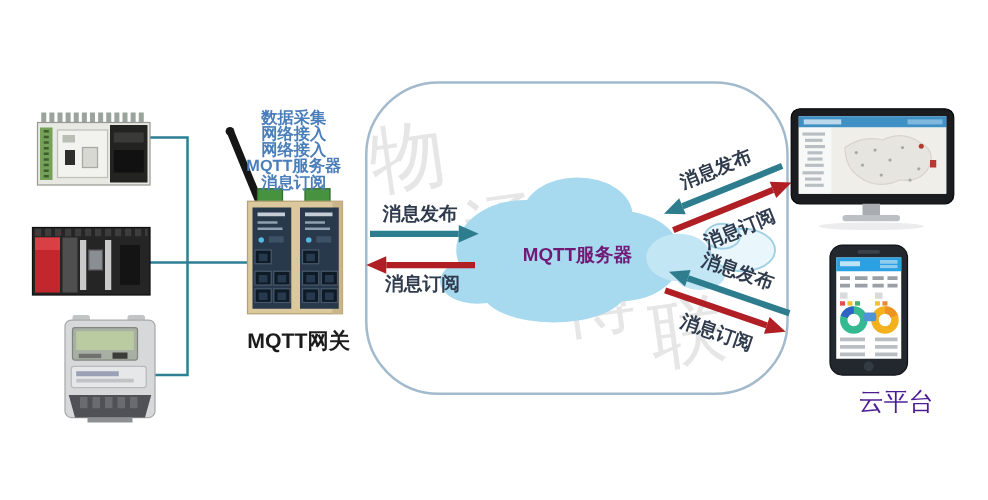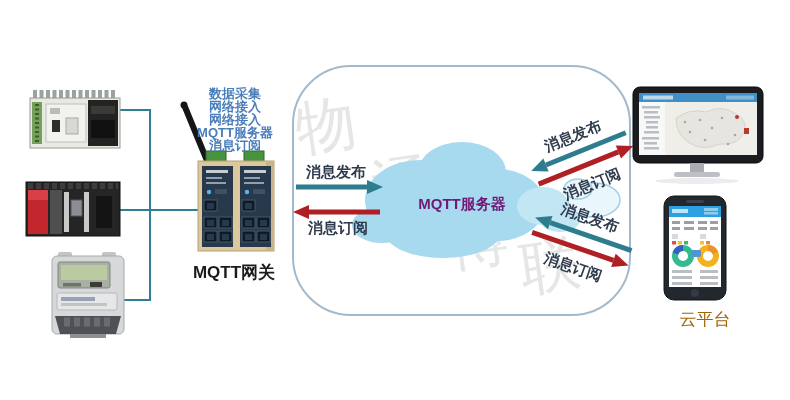--- a/index.html
+++ b/index.html
@@ -3,26 +3,26 @@
 <meta charset="utf-8">
 <style>
   html,body{margin:0;padding:0;background:#fff;}
   body{font-family:"Liberation Sans","DejaVu Sans",sans-serif;}
   #canvas{position:relative;width:790px;height:400px;background:#ffffff;overflow:hidden;}
   #scene{position:absolute;left:0;top:0;z-index:2;}
   .lbl{position:absolute;z-index:3;width:80px;height:20px;line-height:20px;text-align:center;
        font-size:15px;font-weight:bold;color:#2f3b4c;white-space:nowrap;}
   .features{position:absolute;left:191px;top:87px;width:88px;z-index:3;text-align:center;
             color:#4a7ebb;font-size:13px;font-weight:bold;line-height:13px;}
-  .gw-label{position:absolute;left:188px;top:261px;width:92px;z-index:3;text-align:center;
+  .gw-label{position:absolute;left:188px;top:261px;width:92px;z-index:3;text-align:right;
             font-size:17px;font-weight:600;color:#1b1b1b;}
   .cloud-label{position:absolute;left:413px;top:195px;width:98px;z-index:3;text-align:center;
             font-size:15px;font-weight:bold;color:#701a75;}
-  .platform-label{position:absolute;left:663px;top:308px;width:84px;z-index:3;text-align:center;
-            font-size:17px;color:#a16207;}
+  .platform-label{position:absolute;left:663px;top:308px;width:84px;z-index:3;text-align:right;
+            font-size:20px;color:#4c1d95;}
   .rot-n22{transform:rotate(-22deg);}
   .rot-p19{transform:rotate(19deg);}
   .wm{position:absolute;z-index:1;font-size:60px;color:#c4c4c4;opacity:0.42;transform:rotate(-8deg);}
 </style>
 </head>
 <body>
 
 <div id="canvas">
 
   <div class="wm" style="left:296px;top:86px;">物</div>

